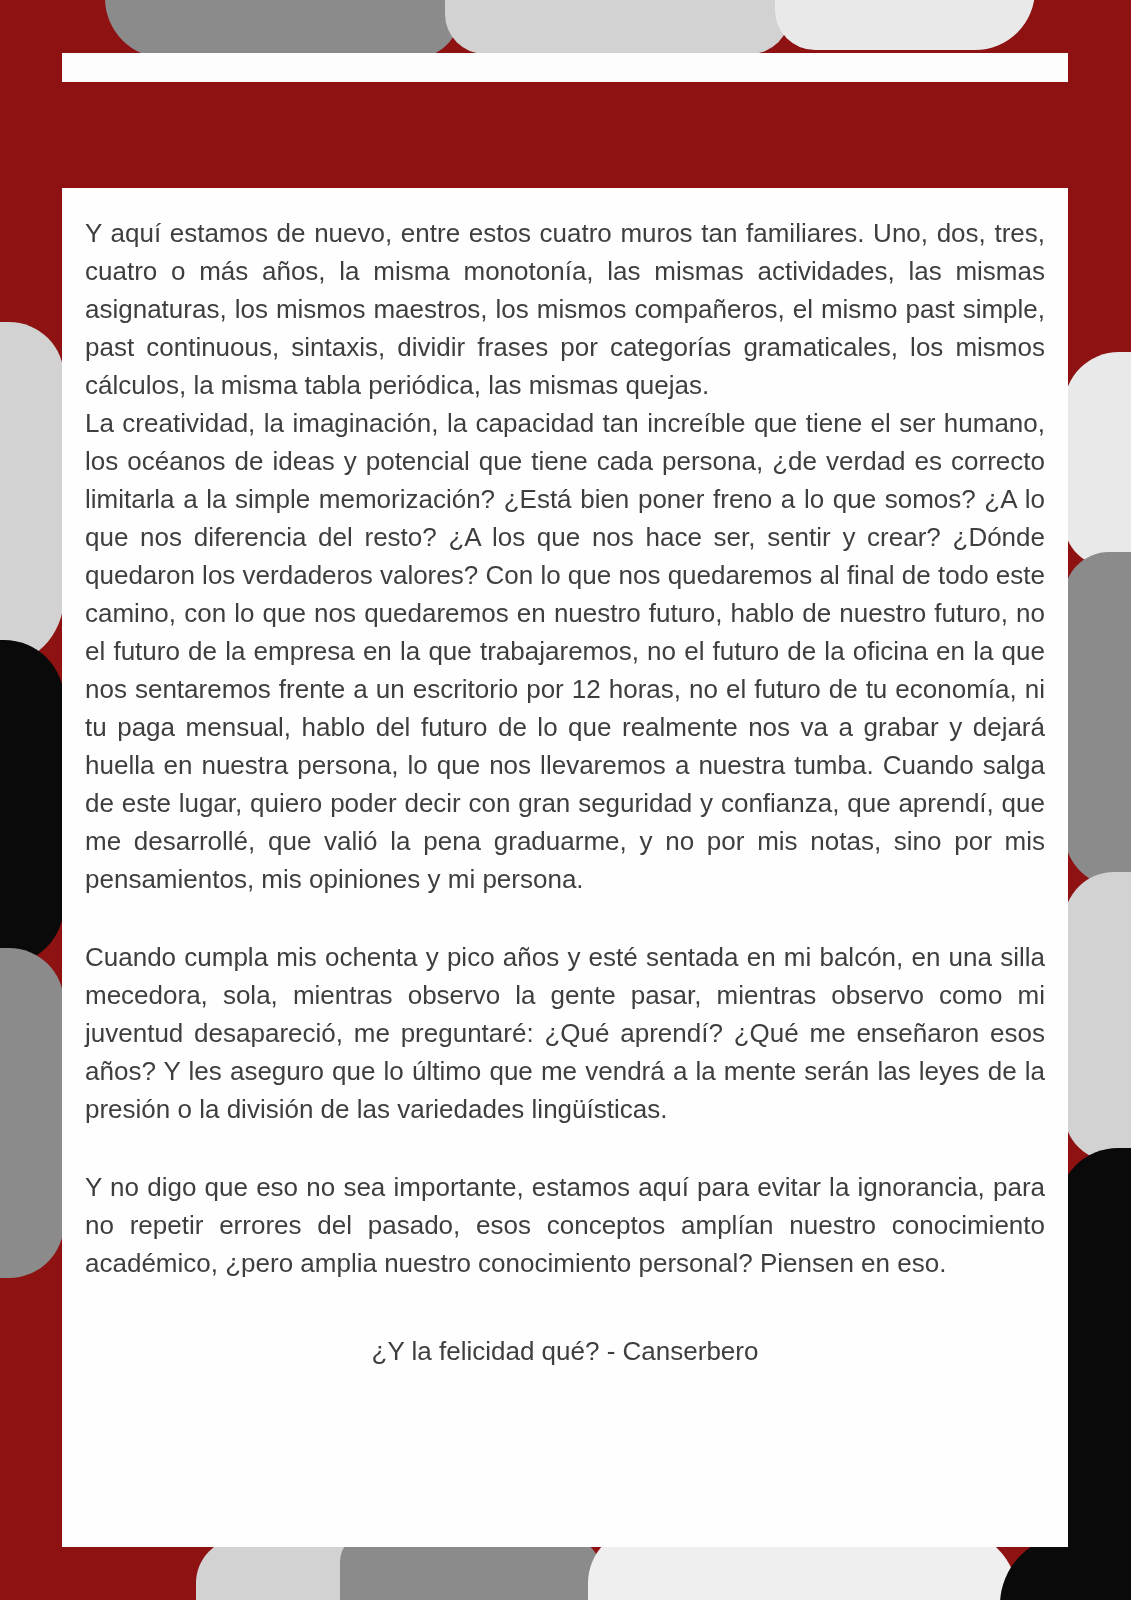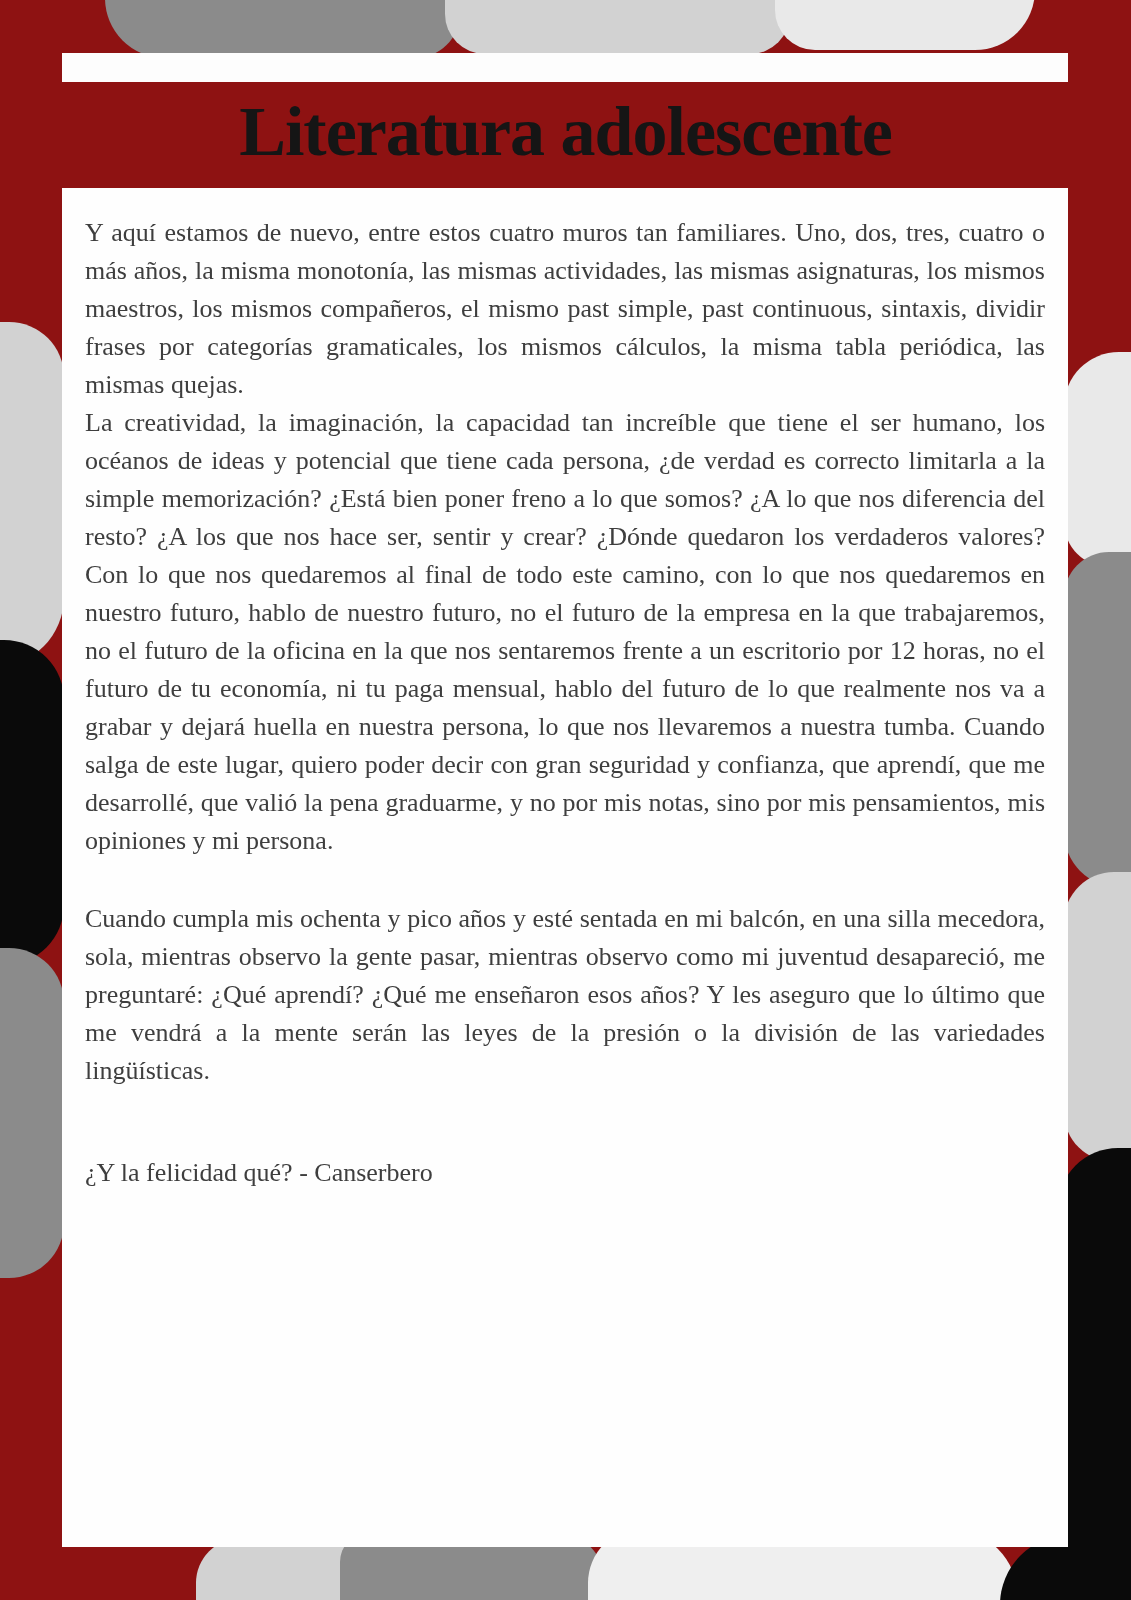--- a/index.html
+++ b/index.html
@@ -42,36 +42,35 @@
     line-height: 1;
     padding-bottom: 6px;
   }
   .card {
     position: absolute; z-index: 2;
     left: 62px; top: 188px; width: 1006px; height: 1359px;
     background: #FEFEFE;
     box-sizing: border-box;
     padding: 26px 23px 0 23px;
     overflow: hidden;
-    font-family: Liberation Serif, serif;
   }
   .card p {
     margin: 0 0 40px 0;
     font-size: 26px;
     line-height: 38px;
     color: #3E3E3E;
     text-align: justify;
   }
   .card p.joined { margin-bottom: 0; }
   .attribution {
-    margin-top: 64px;
+    margin-top: 50px;
     font-size: 26px;
     line-height: 38px;
     color: #3E3E3E;
-    text-align: left;
+    text-align: center;
   }
 </style>
 </head>
 <body>
 
 <div class="poster">
 
   <div class="blob c-gray-m" style="left:105px; top:-30px; width:355px; height:88px; border-radius:0 0 45px 60px;"></div>
   <div class="blob c-gray-l" style="left:445px; top:-30px; width:345px; height:84px; border-radius:0 0 40px 40px;"></div>
   <div class="blob c-gray-f" style="left:775px; top:-30px; width:260px; height:80px; border-radius:0 0 60px 40px;"></div>
@@ -85,24 +84,22 @@
   <div class="blob c-gray-l" style="left:1064px; top:872px; width:80px; height:290px; border-radius:50px 0 0 50px;"></div>
   <div class="blob c-black" style="left:1058px; top:1148px; width:85px; height:452px; border-radius:60px 0 0 0;"></div>
 
   <div class="blob c-gray-l" style="left:196px; top:1538px; width:155px; height:70px; border-radius:45px 25px 0 0;"></div>
   <div class="blob c-gray-m" style="left:340px; top:1532px; width:265px; height:75px; border-radius:30px 50px 0 0;"></div>
   <div class="blob c-white" style="left:588px; top:1528px; width:430px; height:80px; border-radius:55px 70px 0 0;"></div>
   <div class="blob c-black" style="left:1000px; top:1535px; width:131px; height:70px; border-radius:70px 0 0 0;"></div>
 
   <div class="top-bar"></div>
 
-  <div class="title-band">
-    <h1>Literatura adolescente</h1>
-  </div>
 
   <div class="card">
     <p class="joined">Y aquí estamos de nuevo, entre estos cuatro muros tan familiares. Uno, dos, tres, cuatro o más años, la misma monotonía, las mismas actividades, las mismas asignaturas, los mismos maestros, los mismos compañeros, el mismo past simple, past continuous, sintaxis, dividir frases por categorías gramaticales, los mismos cálculos, la misma tabla periódica, las mismas quejas.</p>
     <p>La creatividad, la imaginación, la capacidad tan increíble que tiene el ser humano, los océanos de ideas y potencial que tiene cada persona, ¿de verdad es correcto limitarla a la simple memorización? ¿Está bien poner freno a lo que somos? ¿A lo que nos diferencia del resto? ¿A los que nos hace ser, sentir y crear? ¿Dónde quedaron los verdaderos valores? Con lo que nos quedaremos al final de todo este camino, con lo que nos quedaremos en nuestro futuro, hablo de nuestro futuro, no el futuro de la empresa en la que trabajaremos, no el futuro de la oficina en la que nos sentaremos frente a un escritorio por 12 horas, no el futuro de tu economía, ni tu paga mensual, hablo del futuro de lo que realmente nos va a grabar y dejará huella en nuestra persona, lo que nos llevaremos a nuestra tumba. Cuando salga de este lugar, quiero poder decir con gran seguridad y confianza, que aprendí, que me desarrollé, que valió la pena graduarme, y no por mis notas, sino por mis pensamientos, mis opiniones y mi persona.</p>
     <p>Cuando cumpla mis ochenta y pico años y esté sentada en mi balcón, en una silla mecedora, sola, mientras observo la gente pasar, mientras observo como mi juventud desapareció, me preguntaré: ¿Qué aprendí? ¿Qué me enseñaron esos años? Y les aseguro que lo último que me vendrá a la mente serán las leyes de la presión o la división de las variedades lingüísticas.</p>
+    <p>Y no digo que eso no sea importante, estamos aquí para evitar la ignorancia, para no repetir errores del pasado, esos conceptos amplían nuestro conocimiento académico, ¿pero amplia nuestro conocimiento personal? Piensen en eso.</p>
     <div class="attribution">¿Y la felicidad qué? - Canserbero</div>
   </div>
 
 </div>
 
 </body></html>

